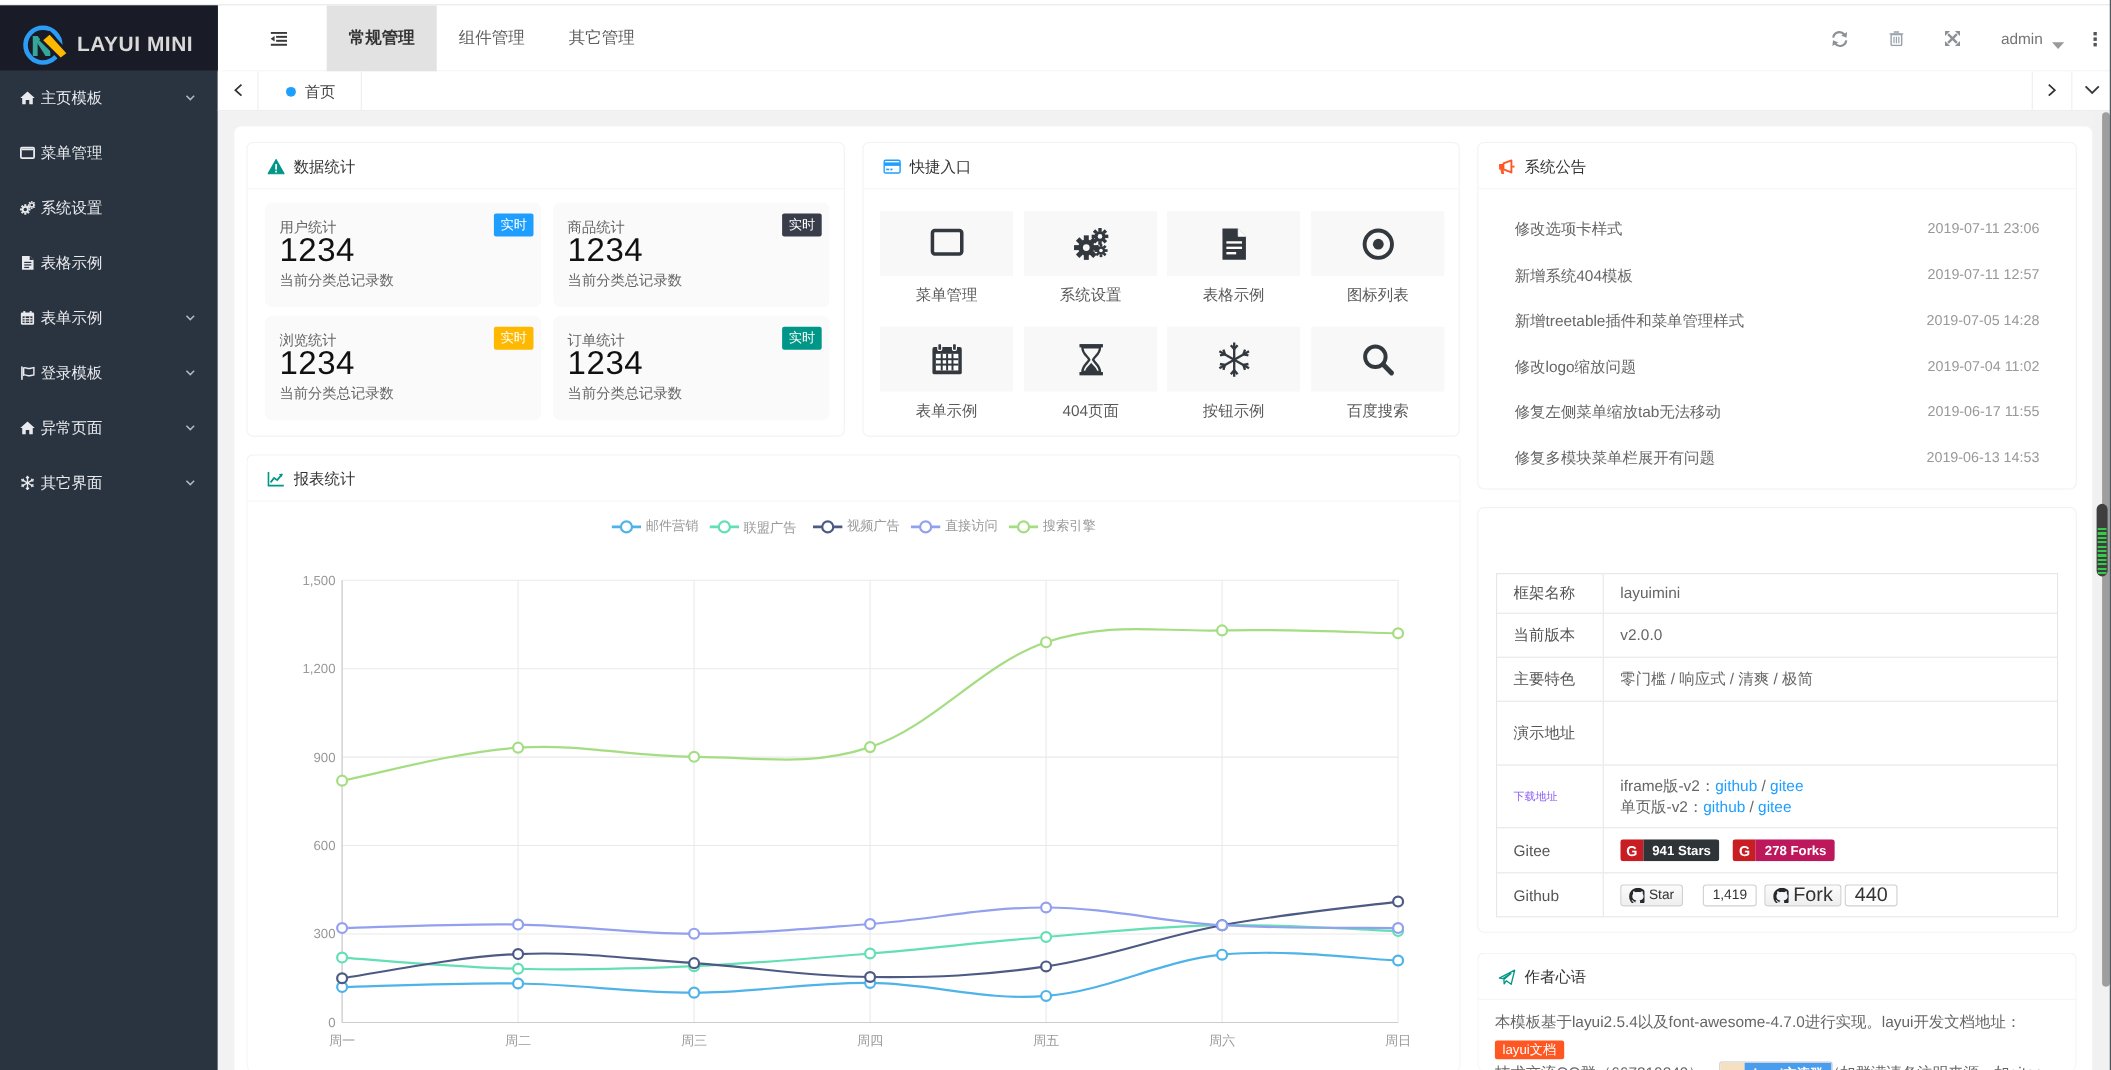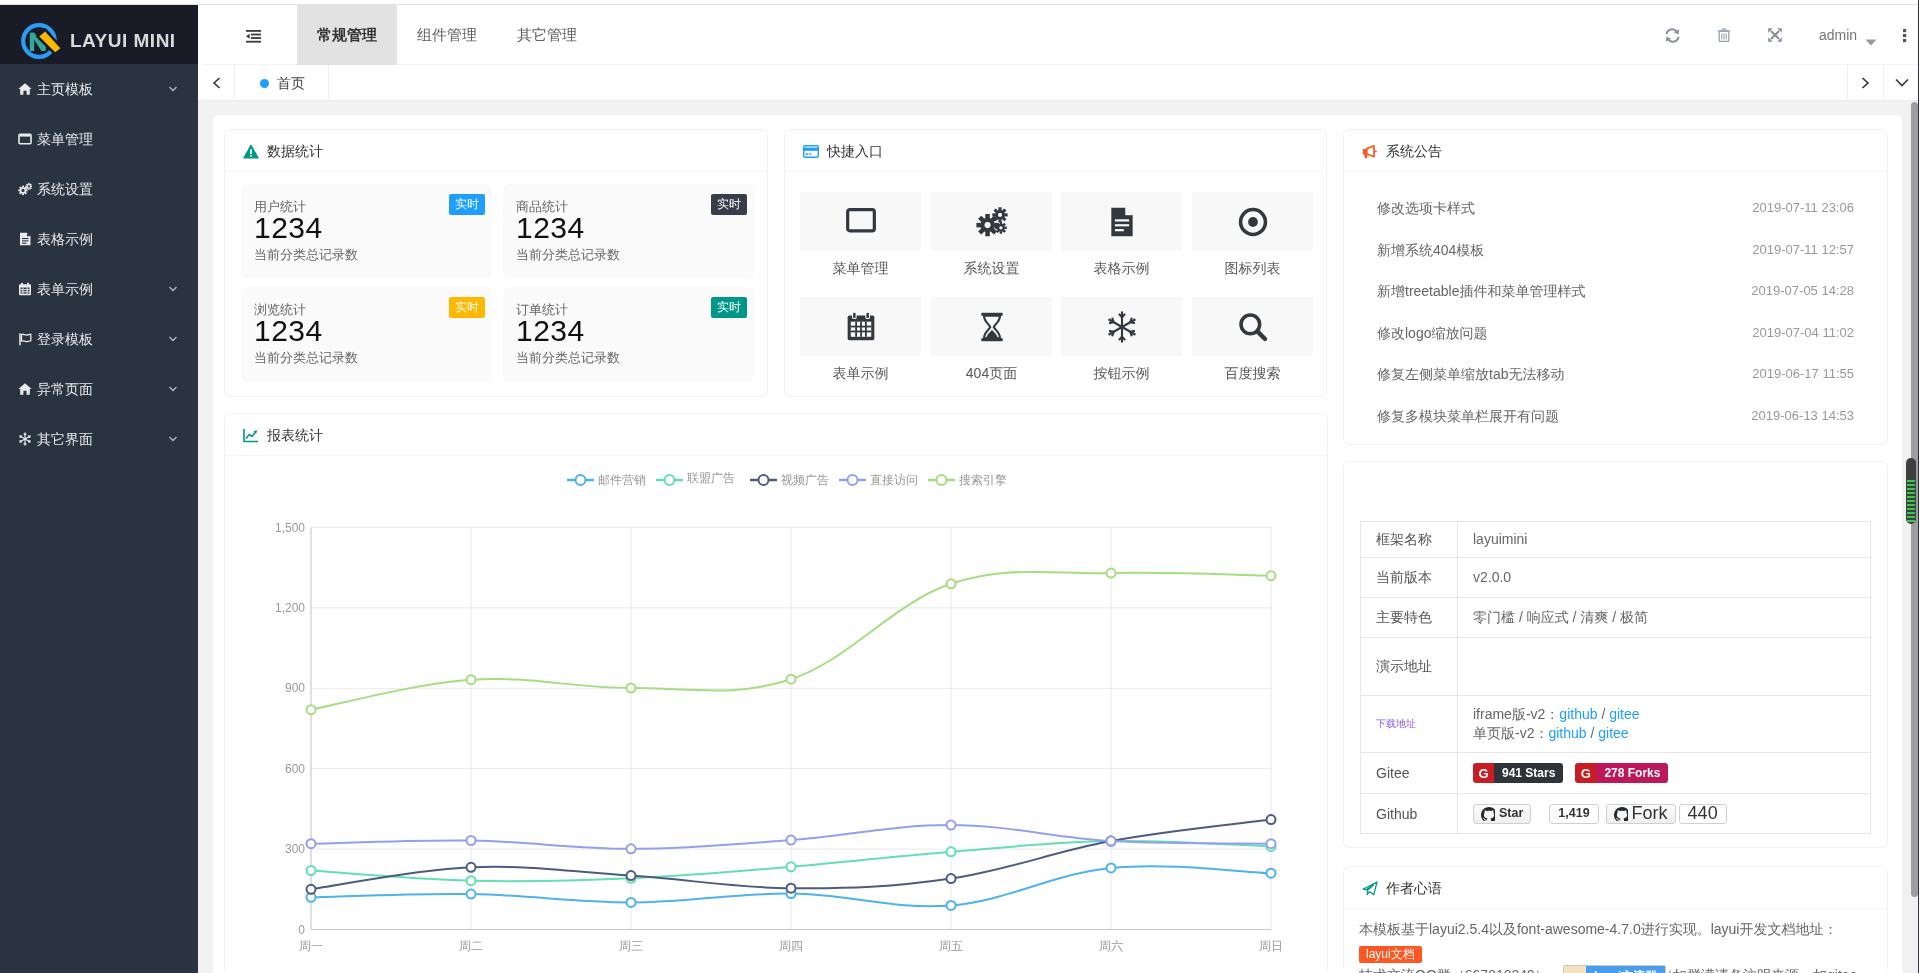--- a/index.html
+++ b/index.html
@@ -328,27 +328,27 @@
     <div class="abs" style="left:33px;top:182px;right:33px;height:42px;line-height:42px;font-size:14px;color:#666">修改logo缩放问题<span style="float:right;font-size:13px;color:#999">2019-07-04 11:02</span></div>
     <div class="abs" style="left:33px;top:223px;right:33px;height:42px;line-height:42px;font-size:14px;color:#666">修复左侧菜单缩放tab无法移动<span style="float:right;font-size:13px;color:#999">2019-06-17 11:55</span></div>
     <div class="abs" style="left:33px;top:265px;right:33px;height:42px;line-height:42px;font-size:14px;color:#666">修复多模块菜单栏展开有问题<span style="float:right;font-size:13px;color:#999">2019-06-13 14:53</span></div>
   </div>
 <div class="panel" style="left:224px;top:413px;width:1104px;height:561px;border-bottom:none">
     <div class="phead"><svg width="16" height="15" viewBox="0 0 16 15" style="">
         <path d="M1 1 V13.5 H15" fill="none" stroke="#009688" stroke-width="1.6"></path>
         <path d="M3 10.5 L6.2 6.5 L9 8.5 L13.5 3" fill="none" stroke="#009688" stroke-width="1.6"></path>
         <path d="M13.9 2.6 l-3.4 0.5 2.6 2.6 Z" fill="#009688"></path>
       </svg><span>报表统计</span></div>
-    <div class="abs" style="left:16px;top:56px;width:100%;text-align:center;white-space:nowrap"><span style="display:inline-flex;align-items:center;margin-right:10px">
+    <div class="abs" style="left:5px;top:56px;width:100%;text-align:center;white-space:nowrap"><span style="display:inline-flex;align-items:center;margin-right:10px">
         <svg width="27" height="14" viewBox="0 0 27 14" style="margin-right:4px">
           <line x1="0" y1="7" x2="27" y2="7" stroke="#4db3e8" stroke-width="2.5"></line>
           <circle cx="13.5" cy="7" r="5" fill="#fff" stroke="#4db3e8" stroke-width="2"></circle>
         </svg>
         <span style="font-size:12px;color:#999">邮件营销</span>
-      </span><span style="display:inline-flex;align-items:flex-end;margin-right:15px">
+      </span><span style="display:inline-flex;align-items:flex-start;margin-right:15px">
         <svg width="27" height="14" viewBox="0 0 27 14" style="margin-right:4px">
           <line x1="0" y1="7" x2="27" y2="7" stroke="#63dfb4" stroke-width="2.5"></line>
           <circle cx="13.5" cy="7" r="5" fill="#fff" stroke="#63dfb4" stroke-width="2"></circle>
         </svg>
         <span style="font-size:12px;color:#999">联盟广告</span>
       </span><span style="display:inline-flex;align-items:center;margin-right:10px">
         <svg width="27" height="14" viewBox="0 0 27 14" style="margin-right:4px">
           <line x1="0" y1="7" x2="27" y2="7" stroke="#4c5a84" stroke-width="2.5"></line>
           <circle cx="13.5" cy="7" r="5" fill="#fff" stroke="#4c5a84" stroke-width="2"></circle>
         </svg>
@@ -474,21 +474,21 @@
           </span>
           <span style="display:inline-flex;height:20px;border-radius:3px;overflow:hidden;font-size:12px;font-weight:bold;margin-right:12px;vertical-align:middle">
             <span style="background:#c71d23;color:#fff;width:21px;display:inline-flex;align-items:center;justify-content:center;font-size:13px">G</span>
             <span style="background:#be185d;color:#fff;display:inline-flex;align-items:center;padding:0 8px">278 Forks</span>
           </span>
         </div>
       </div>
       <div style="display:flex;border-bottom:1px solid #e6e6e6;min-height:40px">
         <div style="width:97px;border-right:1px solid #e6e6e6;display:flex;align-items:center;padding-left:15px;font-size:14px;color:#555;flex-shrink:0">Github</div>
         <div style="display:flex;align-items:center;padding:8px 0 8px 15px;line-height:19px">
-          <span style="display:inline-flex;vertical-align:middle;margin-right:7px;font-size:12.5px;font-weight:bold;color:#333">
+          <span style="display:inline-flex;vertical-align:middle;margin-right:7px;font-size:12.5px;font-weight:normal;color:#333">
             <span style="display:inline-flex;align-items:center;height:20px;padding:0 7px;background:linear-gradient(#fcfcfc,#eee);border:1px solid #d0d0d0;border-radius:3px"><svg width="14" height="14" viewBox="0 0 14 14" style="margin-right:4px">
                 <path d="M8 0C3.58 0 0 3.58 0 8c0 3.54 2.29 6.53 5.47 7.59.4.07.55-.17.55-.38 0-.19-.01-.82-.01-1.49-2.01.37-2.53-.49-2.69-.94-.09-.23-.48-.94-.82-1.13-.28-.15-.68-.52-.01-.53.63-.01 1.08.58 1.23.82.72 1.21 1.87.87 2.33.66.07-.52.28-.87.51-1.07-1.78-.2-3.64-.89-3.64-3.95 0-.87.31-1.59.82-2.15-.08-.2-.36-1.02.08-2.12 0 0 .67-.21 2.2.82.64-.18 1.32-.27 2-.27s1.36.09 2 .27c1.53-1.04 2.2-.82 2.2-.82.44 1.1.16 1.92.08 2.12.51.56.82 1.27.82 2.15 0 3.07-1.87 3.75-3.65 3.95.29.25.54.73.54 1.48 0 1.07-.01 1.93-.01 2.2 0 .21.15.46.55.38A8.012 8.012 0 0 0 16 8c0-4.42-3.58-8-8-8z" fill="#24292e"></path>
               </svg>Star</span>
             <span style="display:inline-flex;align-items:center;height:20px;margin-left:18px;padding:0 8px;background:#fff;border:1px solid #d0d0d0;border-radius:3px">1,419</span>
           </span>
           <span style="display:inline-flex;vertical-align:middle;margin-right:7px;font-size:18px;font-weight:normal;color:#333">
             <span style="display:inline-flex;align-items:center;height:20px;padding:0 7px;background:linear-gradient(#fcfcfc,#eee);border:1px solid #d0d0d0;border-radius:3px"><svg width="14" height="14" viewBox="0 0 14 14" style="margin-right:4px">
                 <path d="M8 0C3.58 0 0 3.58 0 8c0 3.54 2.29 6.53 5.47 7.59.4.07.55-.17.55-.38 0-.19-.01-.82-.01-1.49-2.01.37-2.53-.49-2.69-.94-.09-.23-.48-.94-.82-1.13-.28-.15-.68-.52-.01-.53.63-.01 1.08.58 1.23.82.72 1.21 1.87.87 2.33.66.07-.52.28-.87.51-1.07-1.78-.2-3.64-.89-3.64-3.95 0-.87.31-1.59.82-2.15-.08-.2-.36-1.02.08-2.12 0 0 .67-.21 2.2.82.64-.18 1.32-.27 2-.27s1.36.09 2 .27c1.53-1.04 2.2-.82 2.2-.82.44 1.1.16 1.92.08 2.12.51.56.82 1.27.82 2.15 0 3.07-1.87 3.75-3.65 3.95.29.25.54.73.54 1.48 0 1.07-.01 1.93-.01 2.2 0 .21.15.46.55.38A8.012 8.012 0 0 0 16 8c0-4.42-3.58-8-8-8z" fill="#24292e"></path>
               </svg>Fork</span>
             <span style="display:inline-flex;align-items:center;height:20px;margin-left:3px;padding:0 8px;background:#fff;border:1px solid #d0d0d0;border-radius:3px">440</span>

